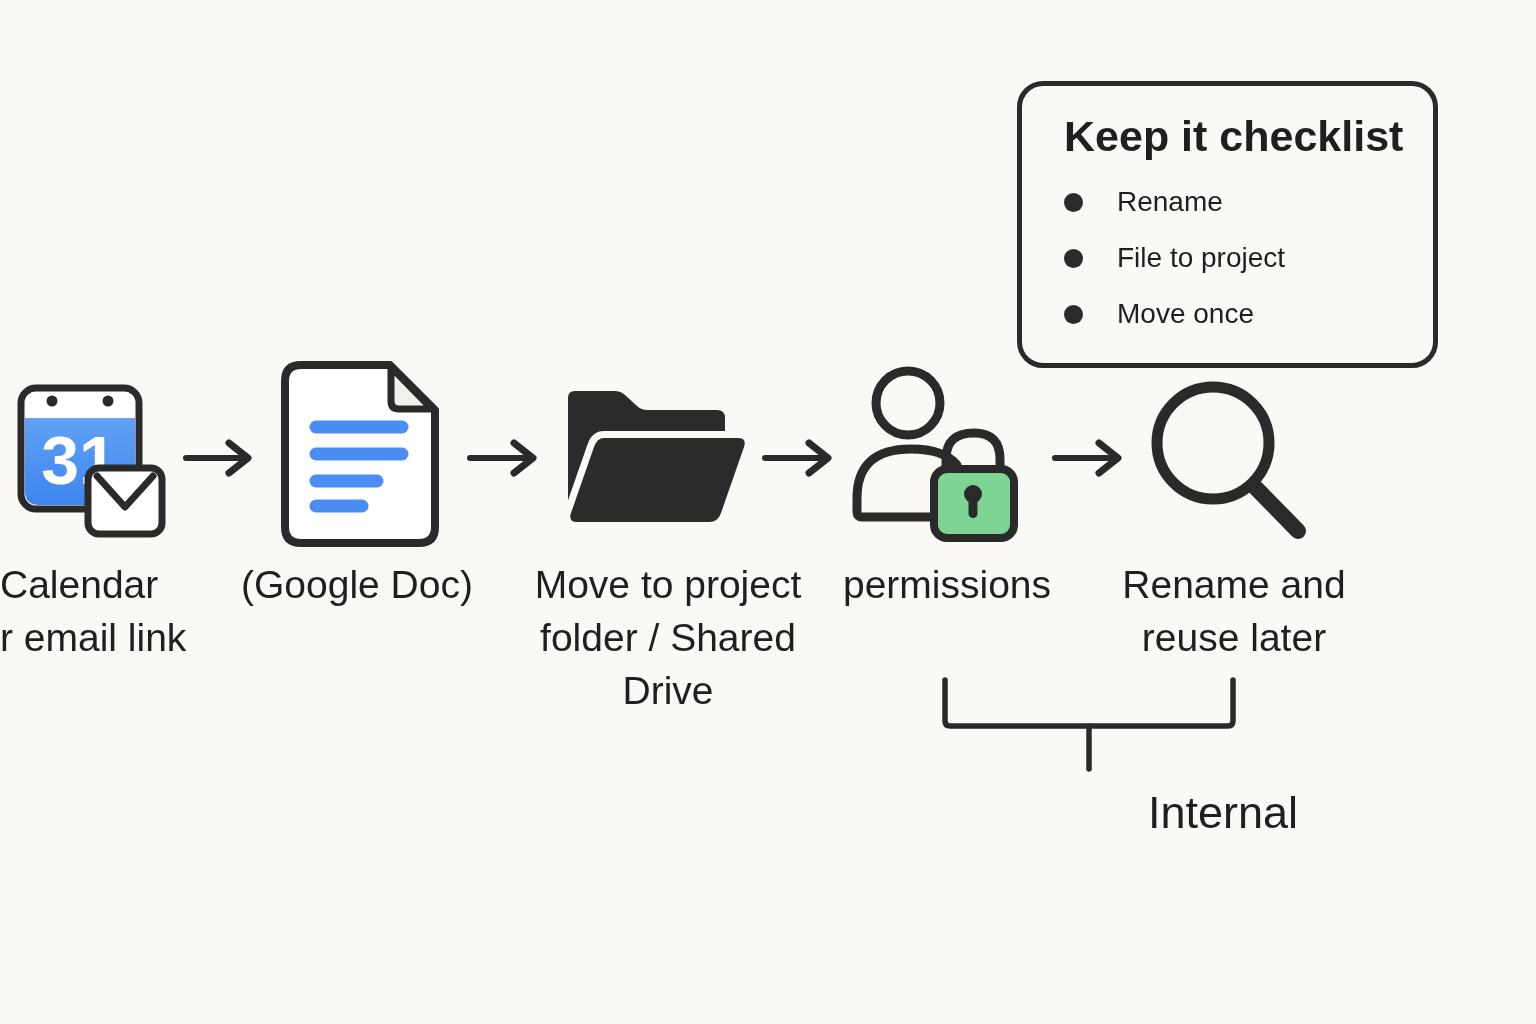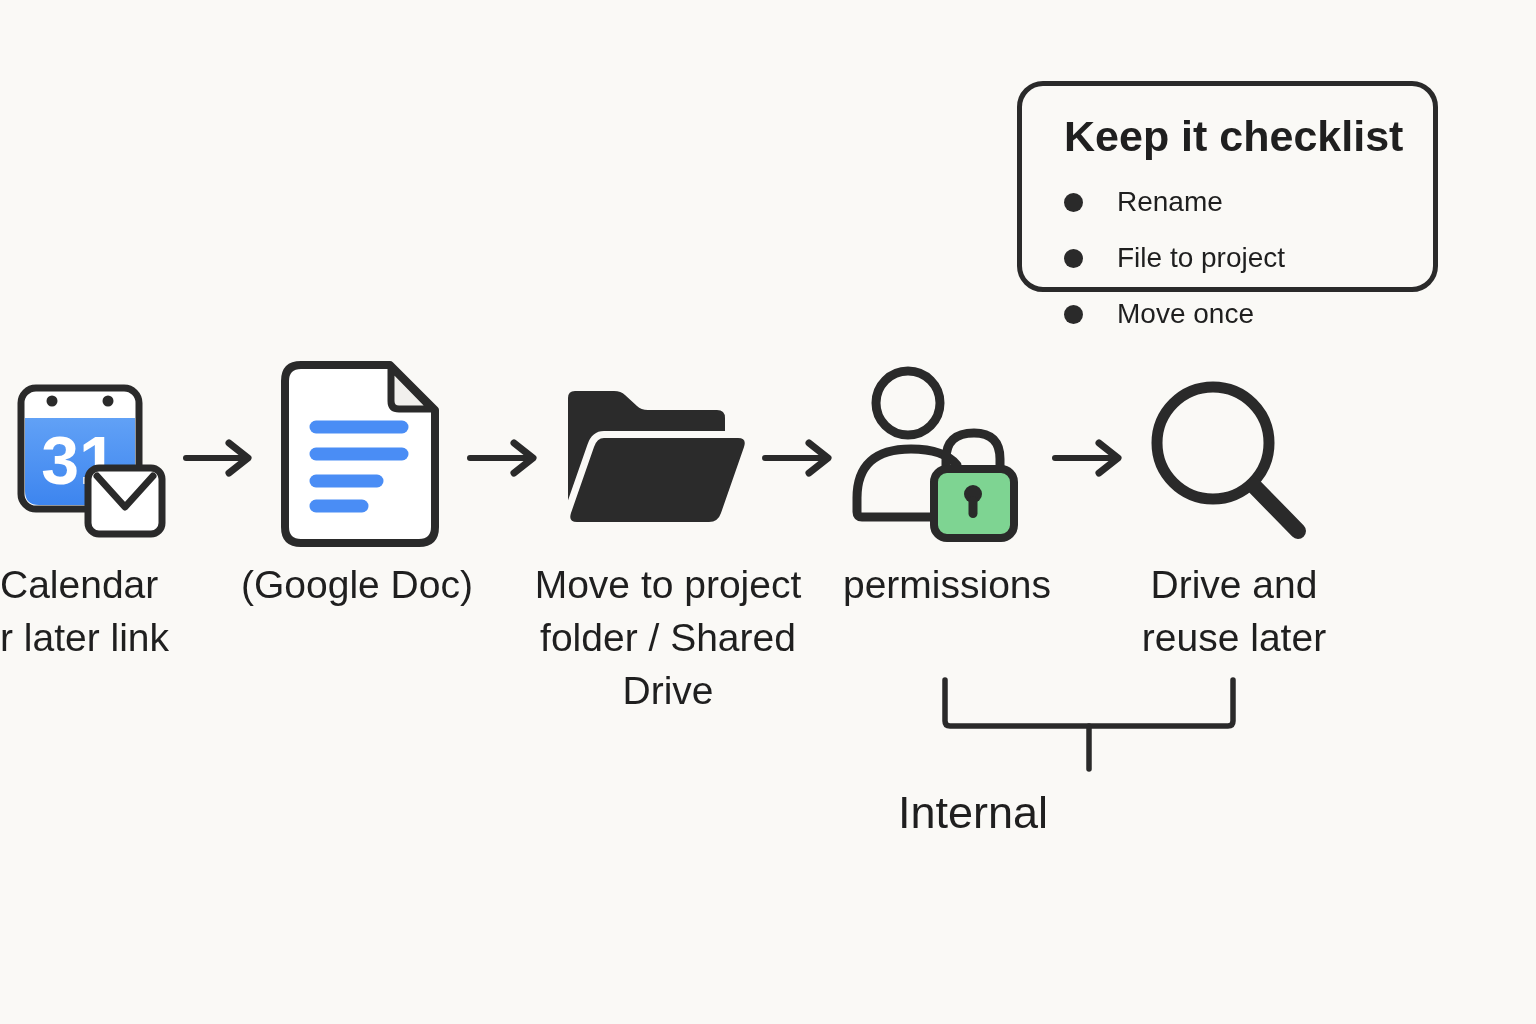--- a/index.html
+++ b/index.html
@@ -20,21 +20,21 @@
     font-weight:500;
     letter-spacing:0px;
     text-align:center;
     white-space:nowrap;
   }
   .step-label span{display:block;}
   .step-label.left-clipped{text-align:left;}
   .checklist-box{
     position:absolute;
     left:1017px;top:81px;
-    width:421px;height:211px;
+    width:421px;height:287px;
     box-sizing:border-box;
     border:5px solid #2a2a2a;
     border-radius:26px;
     background:#faf9f6;
     padding:24px 20px 0 42px;
   }
   .checklist-title{
     font-size:43px;
     line-height:52px;
     font-weight:700;
@@ -55,21 +55,21 @@
     margin-right:34px;
     flex:0 0 auto;
   }
   .bracket-label{
     position:absolute;
     left:898px;top:786px;
     width:400px;
     font-size:45px;
     line-height:53px;
     font-weight:500;
-    text-align:left;
+    text-align:right;
     white-space:nowrap;
   }
   .bracket-label span{display:block;}
 </style>
 </head>
 <body>
 
 <div class="stage">
 
   <svg class="icon-layer" viewBox="0 0 1536 1024">
@@ -146,39 +146,39 @@
     </g>
 
     <g>
       <path d="M945 680 L945 721 Q945 726 950 726 L1228 726 Q1233 726 1233 721 L1233 680" fill="none" stroke="#2a2a2a" stroke-width="5.5" stroke-linecap="round"></path>
       <line x1="1089" y1="726" x2="1089" y2="769" stroke="#2a2a2a" stroke-width="5.5" stroke-linecap="round"></line>
     </g>
   </svg>
 
   <div class="step-label left-clipped" style="left:0;width:230px;">
     <span>Calendar</span>
-    <span>r later link</span>
+    <span>r email link</span>
   </div>
 
   <div class="step-label" style="left:207px;width:300px;">
     <span>(Google Doc)</span>
   </div>
 
   <div class="step-label" style="left:518px;width:300px;">
     <span>Move to project</span>
     <span>folder / Shared</span>
     <span>Drive</span>
   </div>
 
   <div class="step-label" style="left:797px;width:300px;">
     <span>permissions</span>
   </div>
 
   <div class="step-label" style="left:1084px;width:300px;">
-    <span>Drive and</span>
+    <span>Rename and</span>
     <span>reuse later</span>
   </div>
 
   <div class="checklist-box">
     <div class="checklist-title">Keep it checklist</div>
     <div class="checklist-items">
       <div class="checklist-item">
         <span class="bullet-dot"></span>
         <span>Rename</span>
       </div>

